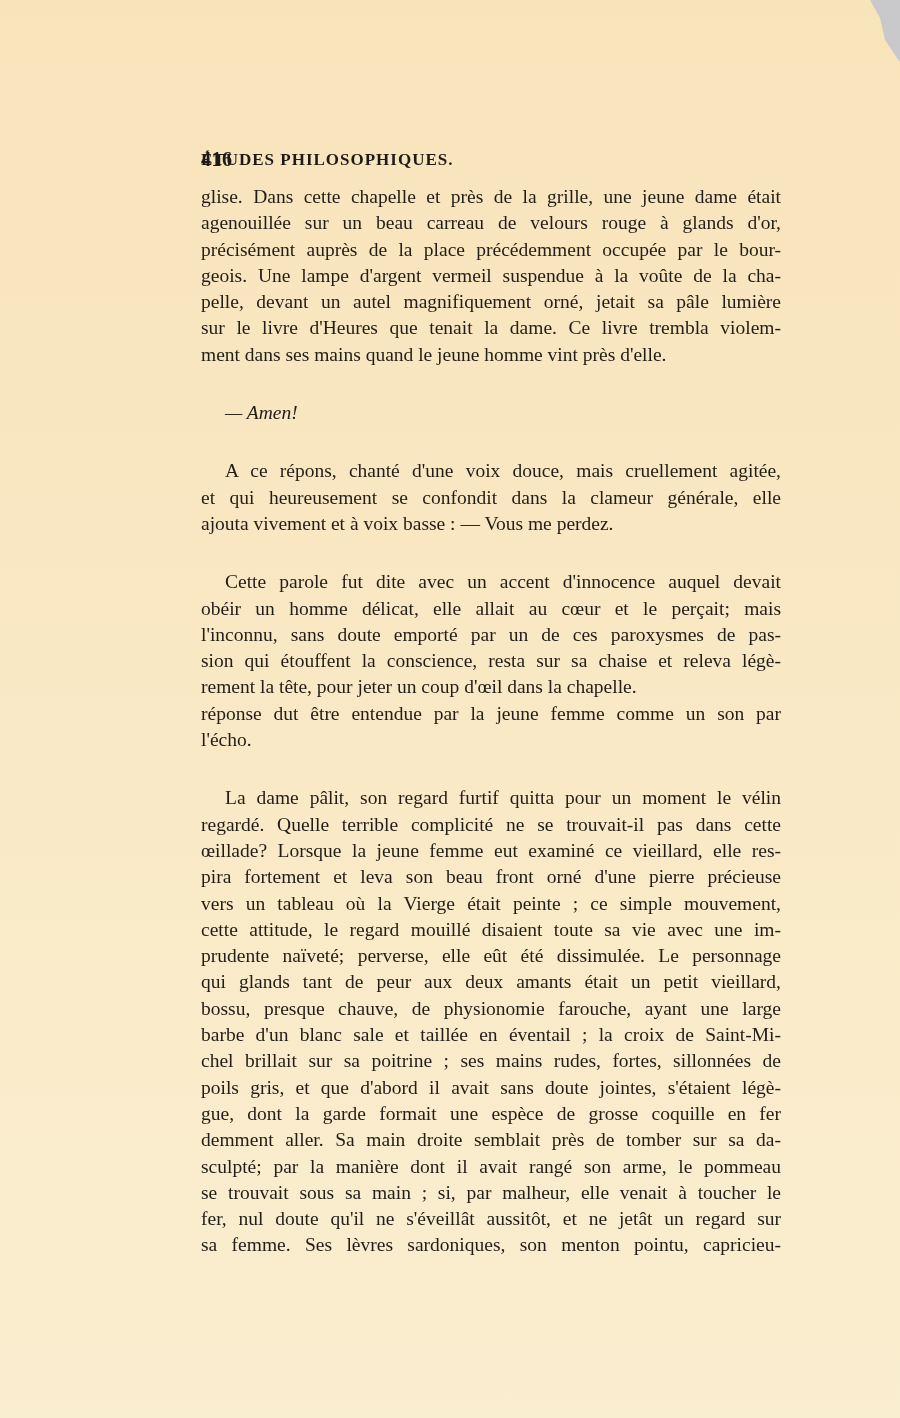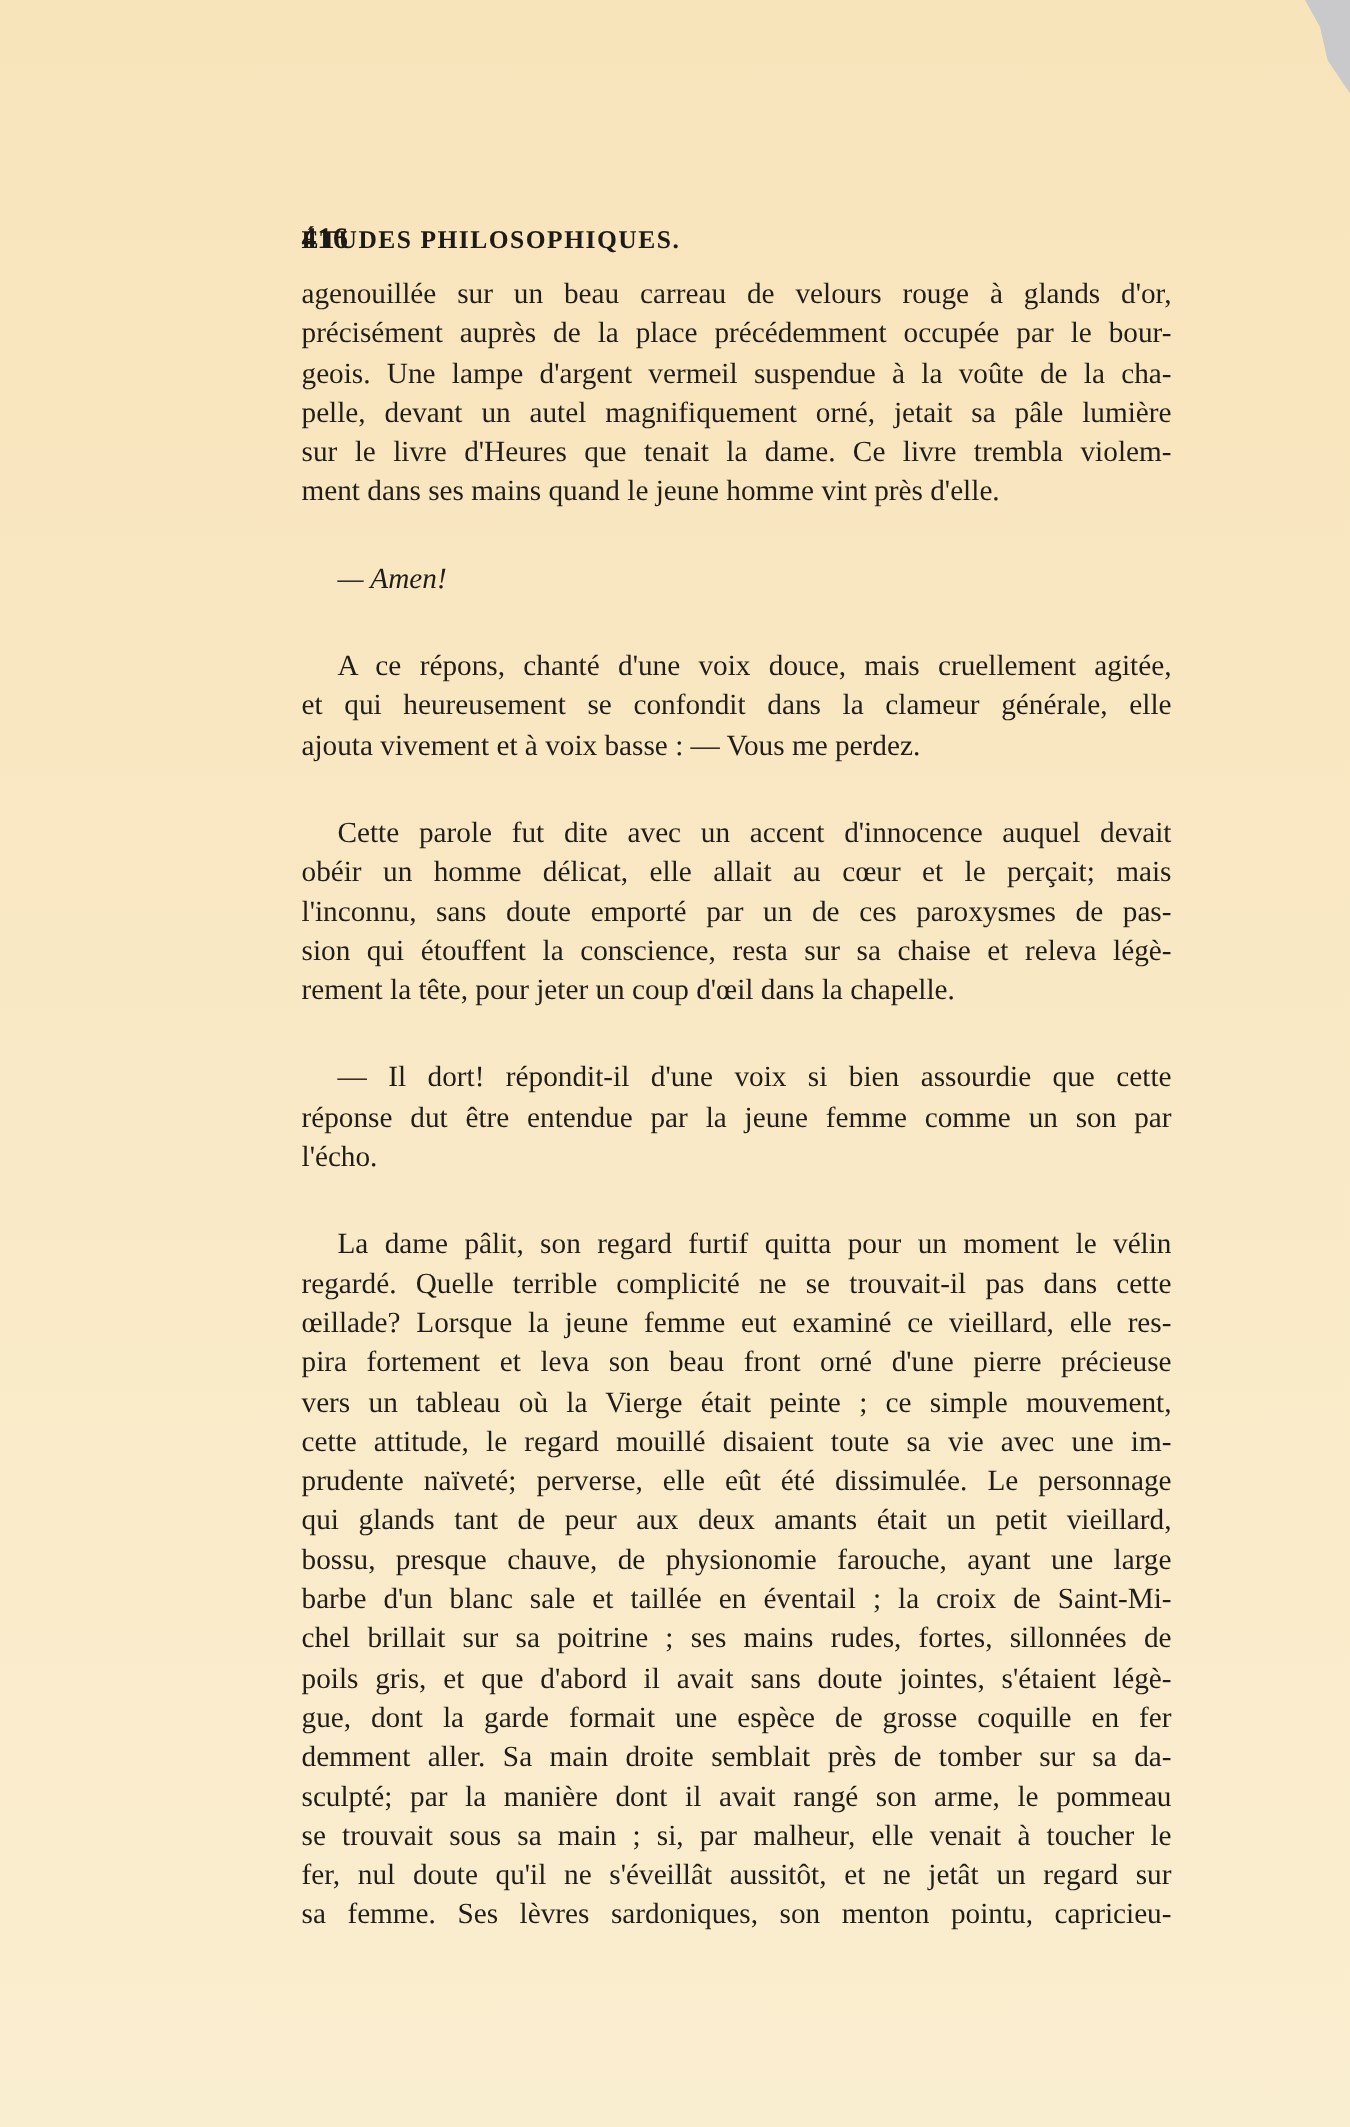--- a/index.html
+++ b/index.html
@@ -40,36 +40,36 @@
 </head>
 <body>
 
 <div class="page">
   <div class="header">
     <span class="folio">416</span>
     <span class="running-title">ÉTUDES PHILOSOPHIQUES.</span>
   </div>
 
   <div class="body-text">
+    <span class="line">glise. Dans cette chapelle et près de la grille, une jeune dame était</span>
     <span class="line">agenouillée sur un beau carreau de velours rouge à glands d'or,</span>
     <span class="line">précisément auprès de la place précédemment occupée par le bour-</span>
     <span class="line">geois. Une lampe d'argent vermeil suspendue à la voûte de la cha-</span>
     <span class="line">pelle, devant un autel magnifiquement orné, jetait sa pâle lumière</span>
     <span class="line">sur le livre d'Heures que tenait la dame. Ce livre trembla violem-</span>
     <span class="line last">ment dans ses mains quand le jeune homme vint près d'elle.</span>
     <span class="line indent short italic">— Amen!</span>
     <span class="line indent">A ce répons, chanté d'une voix douce, mais cruellement agitée,</span>
     <span class="line">et qui heureusement se confondit dans la clameur générale, elle</span>
     <span class="line last">ajouta vivement et à voix basse : — Vous me perdez.</span>
     <span class="line indent">Cette parole fut dite avec un accent d'innocence auquel devait</span>
     <span class="line">obéir un homme délicat, elle allait au cœur et le perçait; mais</span>
     <span class="line">l'inconnu, sans doute emporté par un de ces paroxysmes de pas-</span>
     <span class="line">sion qui étouffent la conscience, resta sur sa chaise et releva légè-</span>
     <span class="line last">rement la tête, pour jeter un coup d'œil dans la chapelle.</span>
-    <span class="line indent">— Il dort! répondit-il d'une voix si bien assourdie que cette</span>
     <span class="line">réponse dut être entendue par la jeune femme comme un son par</span>
     <span class="line last">l'écho.</span>
     <span class="line indent">La dame pâlit, son regard furtif quitta pour un moment le vélin</span>
     <span class="line">regardé. Quelle terrible complicité ne se trouvait-il pas dans cette</span>
     <span class="line">œillade? Lorsque la jeune femme eut examiné ce vieillard, elle res-</span>
     <span class="line">pira fortement et leva son beau front orné d'une pierre précieuse</span>
     <span class="line">vers un tableau où la Vierge était peinte ; ce simple mouvement,</span>
     <span class="line">cette attitude, le regard mouillé disaient toute sa vie avec une im-</span>
     <span class="line">prudente naïveté; perverse, elle eût été dissimulée. Le personnage</span>
     <span class="line">qui glands tant de peur aux deux amants était un petit vieillard,</span>

